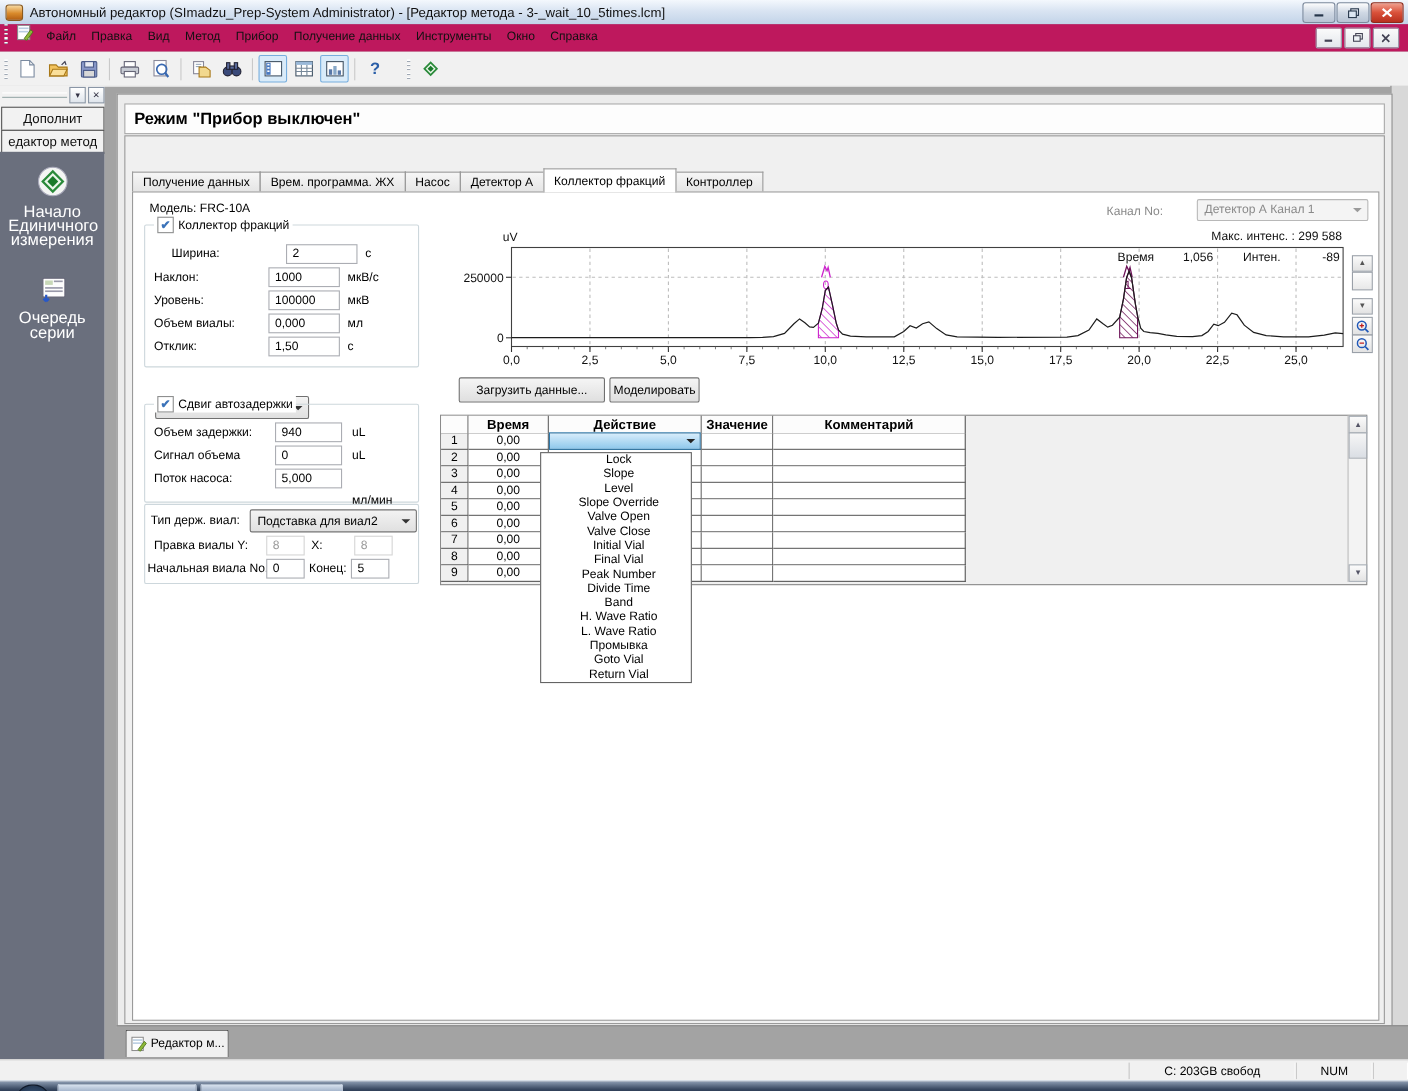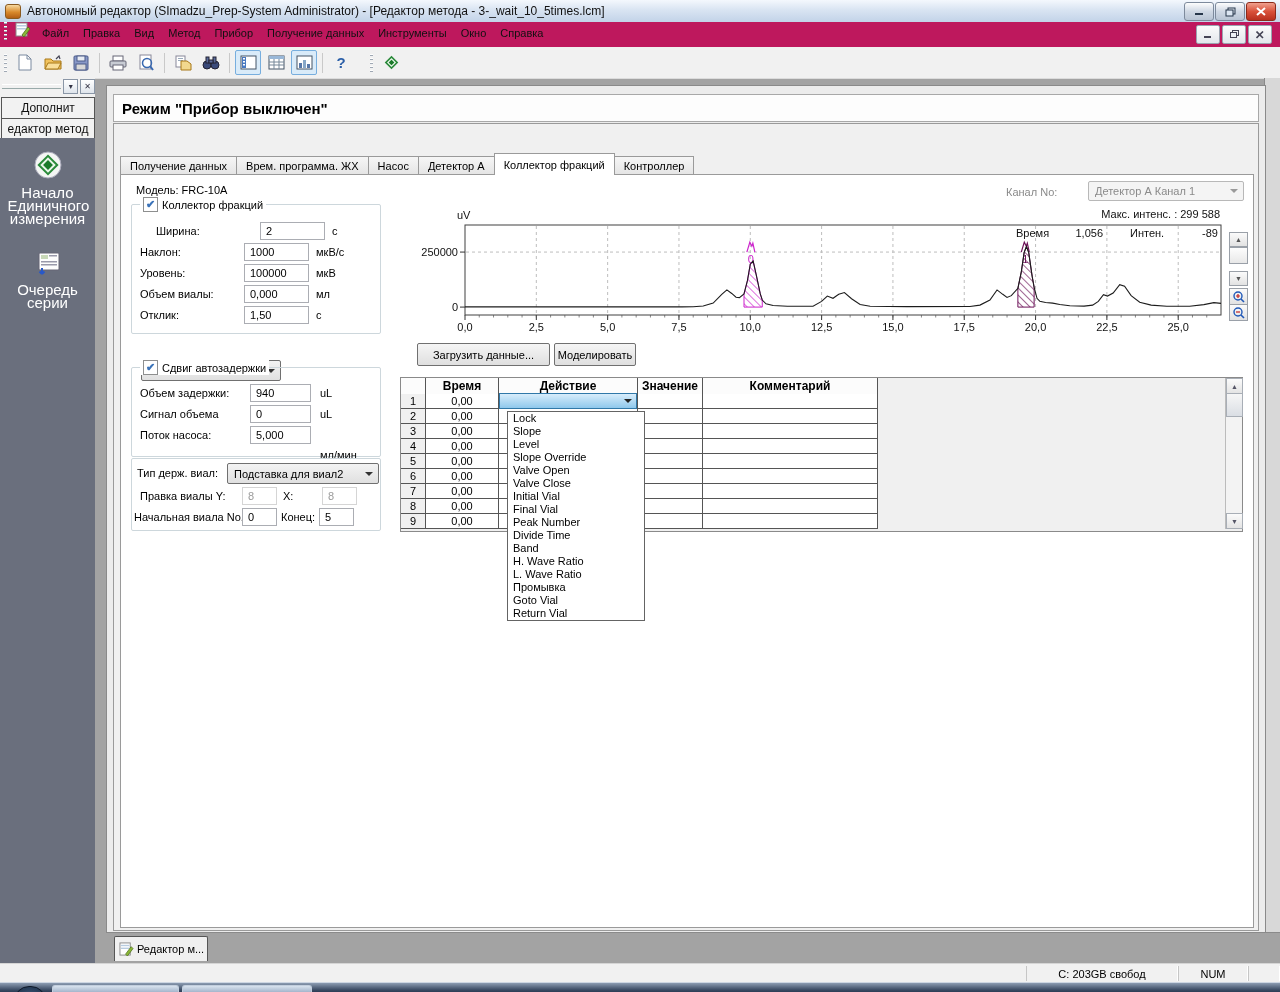--- a/index.html
+++ b/index.html
@@ -99,21 +99,21 @@
   .tcell.rownum{background:#f0f0f0;}
   #tbl-scroll{position:absolute;right:0;top:0;width:16px;height:151px;background:#f3f3f3;border-left:1px solid #bbb;}
   .scrbtn{position:absolute;left:0px;width:15px;height:14px;background:linear-gradient(#fbfbfb,#e4e4e4);
     border:1px solid #a8aeb6;display:flex;align-items:center;justify-content:center;font-size:7px;color:#556;}
   .scrthumb{position:absolute;left:0px;width:15px;background:linear-gradient(#f6f6f6,#dadee4);border:1px solid #a8aeb6;}
   
   #action-combo{width:136px;height:14px;background:linear-gradient(#d8edfb,#8fc8ec);border:1px solid #3078a8;
     position:relative;}
   #action-combo .arr{position:absolute;right:4px;top:5px;width:0;height:0;
     border-left:4px solid transparent;border-right:4px solid transparent;border-top:4px solid #222;}
-  #dropdown{left:386px;top:236px;width:136px;background:#fff;border:1px solid #646464;z-index:50;}
+  #dropdown{left:370px;top:236px;width:136px;background:#fff;border:1px solid #646464;z-index:50;text-align:center;}
   .ditem{height:13px;line-height:13px;padding-left:5px;font-size:11px;white-space:nowrap;}
   
   #doc-tabstrip{left:106px;top:932px;width:1174px;height:31px;background:#a3a3a3;border-top:1px solid #8a8a8a;}
   #doc-tab{position:absolute;left:8px;top:3px;width:92px;height:24px;background:#f0f0f0;border:1px solid #555;
     border-bottom:none;border-radius:2px 2px 0 0;display:flex;align-items:center;}
   #statusbar{left:0;top:963px;width:1280px;height:19px;background:#f1f1f1;border-top:1px solid #d5d5d5;
     display:flex;align-items:center;text-align:right;}
   .sfield{height:15px;border-left:1px solid #c6c6c6;border-right:1px solid #fff;display:flex;
     align-items:center;justify-content:center;}
   #taskbar{left:0;top:982px;width:1280px;height:10px;

